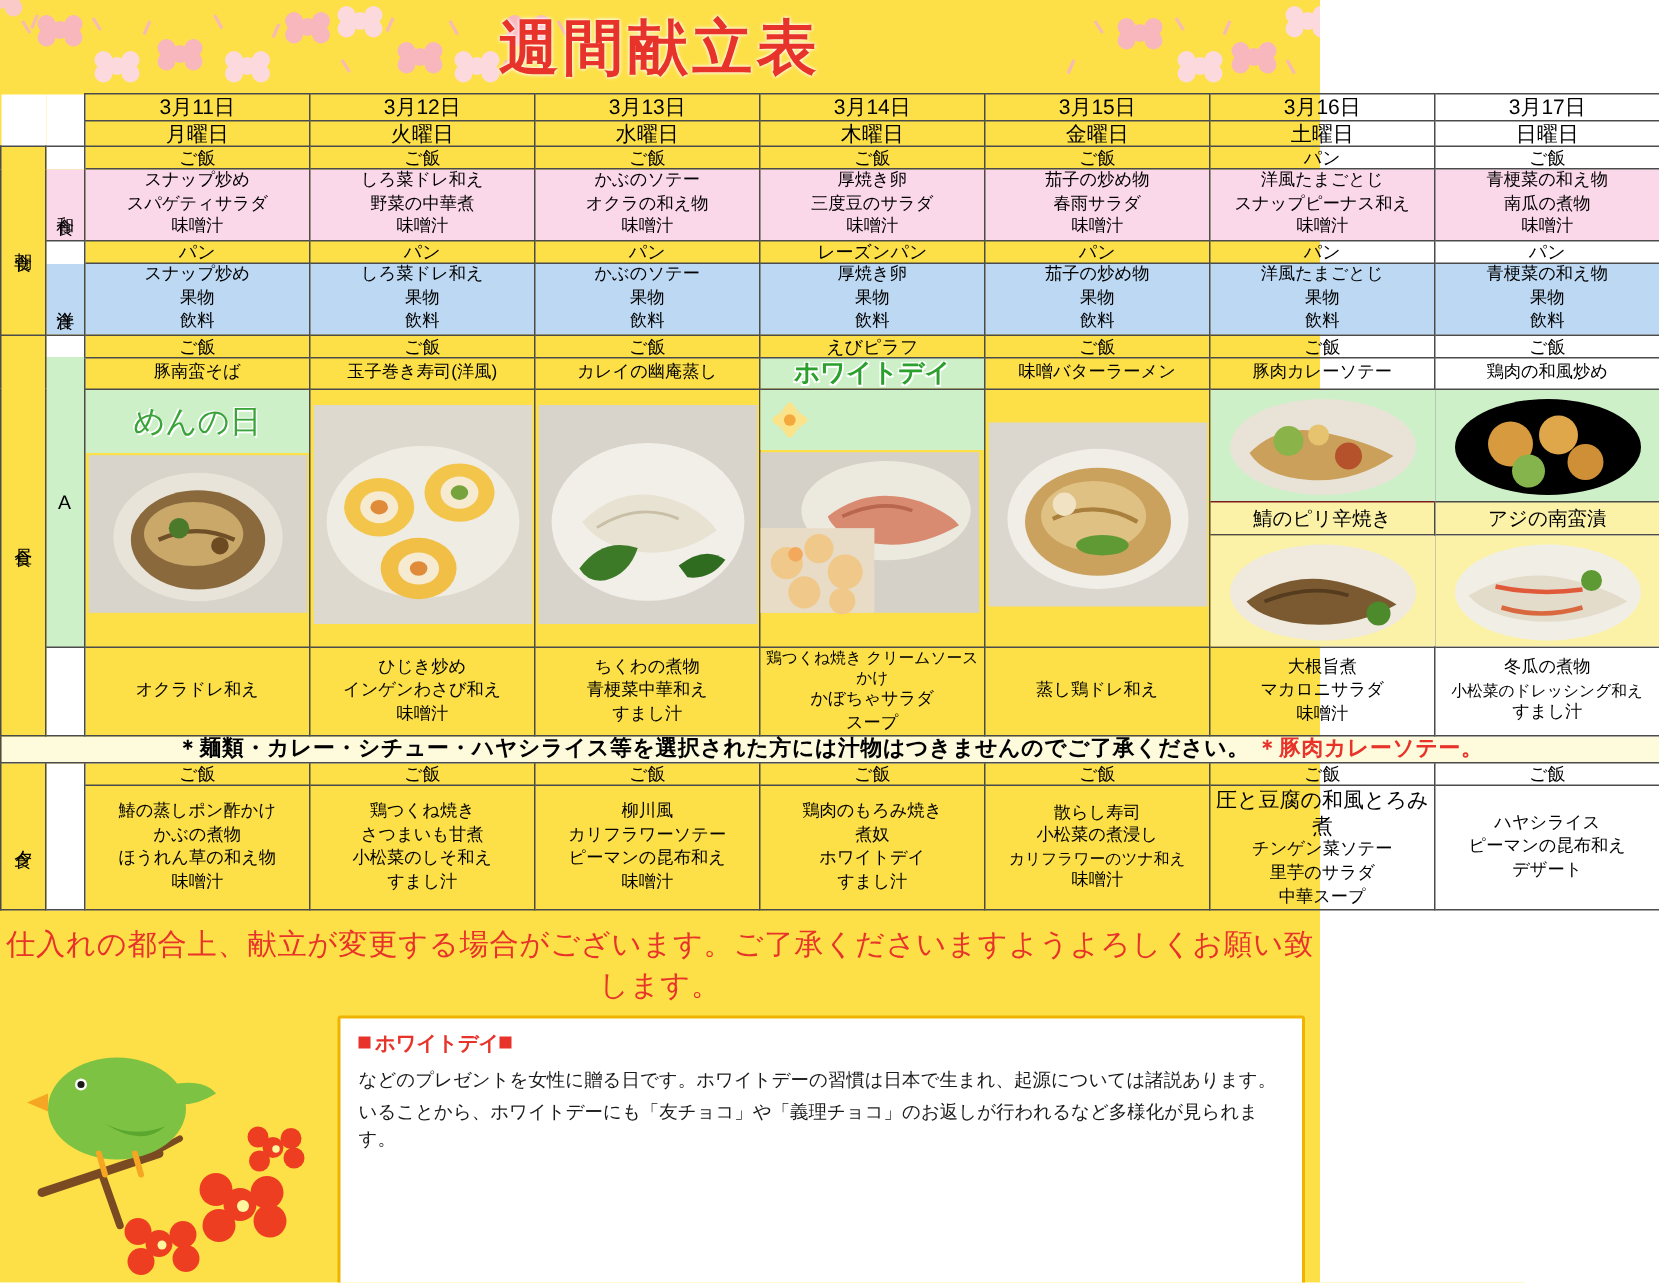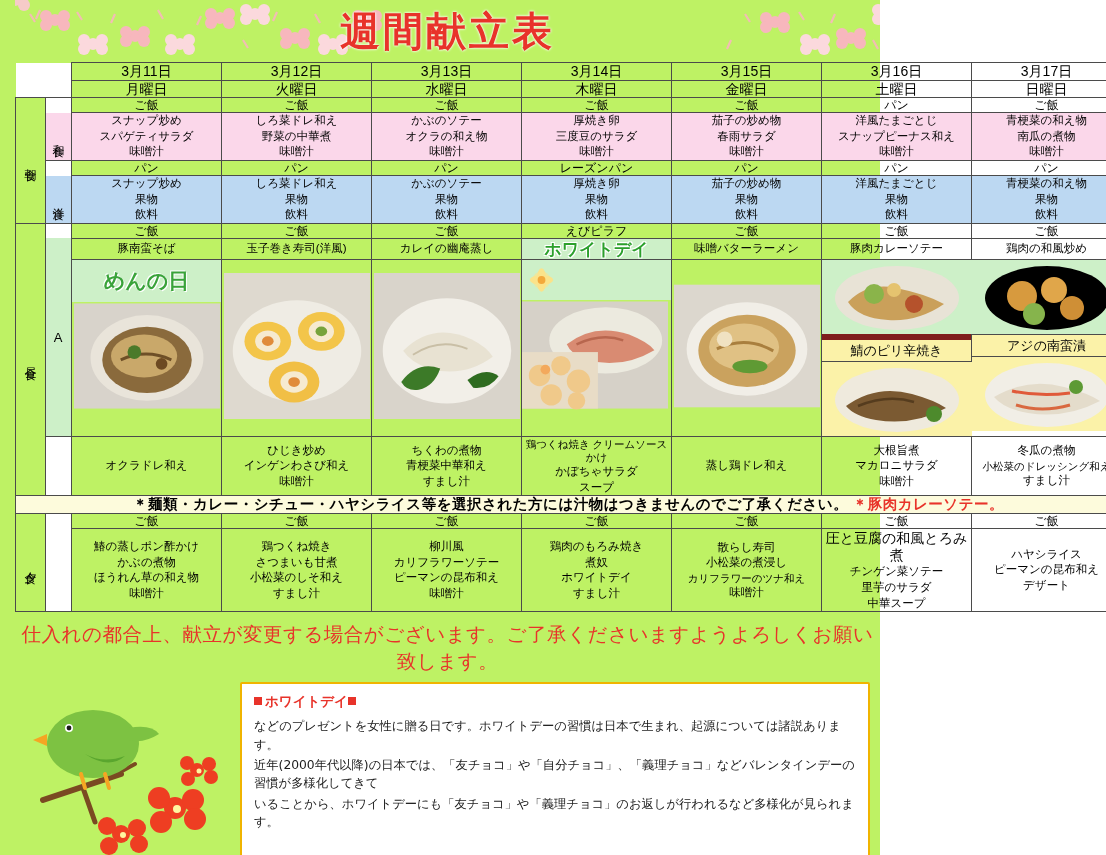--- a/index.html
+++ b/index.html
@@ -6,22 +6,21 @@
   html, body {
     margin: 0; padding: 0;
     width: 1106px; height: 855px;
     background: #ffffff;
     font-family: "Liberation Sans", "DejaVu Sans", sans-serif;
     overflow: hidden;
   }
   #page {
     position: relative;
     width: 880px; height: 855px;
-    background: #bef264;
-    padding-left: 15px;
+    background: #fde047;
   }
 
   
   .banner {
     position: relative;
     height: 62px;
     display: flex; align-items: center; justify-content: center;
     overflow: hidden;
   }
   .banner-title {
@@ -82,21 +81,21 @@
 
   .wd-banner {
     color: #2ca02c;
     font-weight: bold;
     font-size: 17px;
     text-shadow: 1px 1px 0 #fff, -1px -1px 0 #fff, 1px -1px 0 #fff, -1px 1px 0 #fff;
     font-family: "DejaVu Sans", sans-serif;
   }
   .men-banner {
     color: #3aa33a;
-    font-weight: bold;
+    font-weight: normal;
     font-size: 21px;
     font-family: "DejaVu Sans", sans-serif;
     text-shadow: 1px 1px 0 #fff, -1px -1px 0 #fff;
   }
 
   
   .notice {
     text-align: center;
     color: #e8332a;
     font-weight: normal;
@@ -442,21 +441,21 @@
 
         <td class="photo-wrap" style="vertical-align:top;padding:0;">
           <svg viewBox="0 0 150 74" width="150" height="74" style="display:block">
             <rect width="150" height="74" fill="#cdf0c8"></rect>
             <ellipse cx="75" cy="38" rx="62" ry="32" fill="#e8e3d6"></ellipse>
             <path d="M26 42 q20 -20 48 -14 q30 6 48 16 q-26 18 -56 16 q-30 -2 -40 -18z" fill="#caa05a"></path>
             <circle cx="52" cy="34" r="10" fill="#8ab44a"></circle>
             <circle cx="92" cy="44" r="9" fill="#b5522c"></circle>
             <circle cx="72" cy="30" r="7" fill="#e5c36f"></circle>
           </svg>
-          <div class="yellow" style="font-size:13px;padding:3px 0;border-top:6px solid #7f1d1d;border-bottom:1px solid #4b4b4b;">鯖のピリ辛焼き</div>
+          <div class="yellow" style="font-size:13px;padding:3px 0;border-top:1px solid #7f1d1d;border-bottom:1px solid #4b4b4b;">鯖のピリ辛焼き</div>
           <svg viewBox="0 0 150 74" width="150" height="74" style="display:block">
             <rect width="150" height="74" fill="#fbf2a8"></rect>
             <ellipse cx="75" cy="38" rx="62" ry="32" fill="#efeadd"></ellipse>
             <path d="M24 44 q30 -22 66 -12 q22 6 34 14 q-32 18 -70 12 q-22 -4 -30 -14z" fill="#7b5a32"></path>
             <path d="M36 44 q30 -12 56 -4" stroke="#553c1e" stroke-width="2.5" fill="none"></path>
             <circle cx="112" cy="52" r="8" fill="#4d8a2c"></circle>
           </svg>
         </td>
 
         <td class="photo-wrap" style="vertical-align:top;padding:0;">
@@ -626,19 +625,18 @@
         <circle cx="174" cy="89" r="2.5" fill="#fff6a0"></circle>
       </svg>
     </div>
 
     <div class="whiteday-box">
       <div class="wd-heading">
         <span class="sq"></span><span>ホワイトデイ</span><span class="sq"></span>
       </div>
       <div class="wd-body">
         <p>などのプレゼントを女性に贈る日です。ホワイトデーの習慣は日本で生まれ、起源については諸説あります。</p>
-        <p>近年(2000年代以降)の日本では、「友チョコ」や「自分チョコ」、「義理チョコ」などバレンタインデーの習慣が多様化してきて</p>
         <p>いることから、ホワイトデーにも「友チョコ」や「義理チョコ」のお返しが行われるなど多様化が見られます。</p>
       </div>
     </div>
   </div>
 
 </div>
 
 </body></html>

